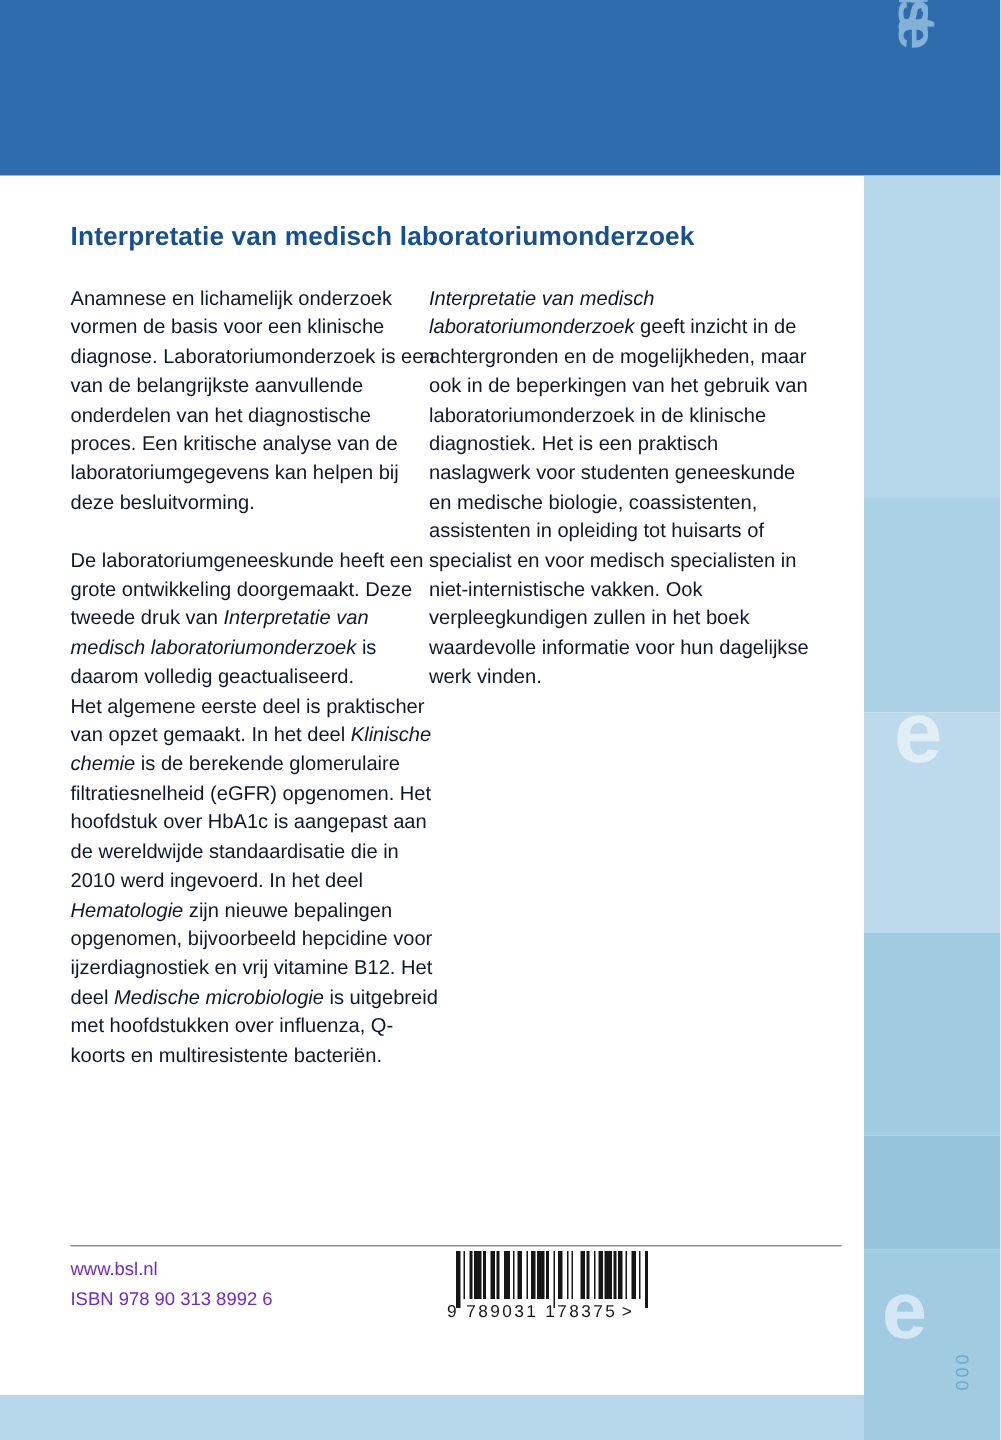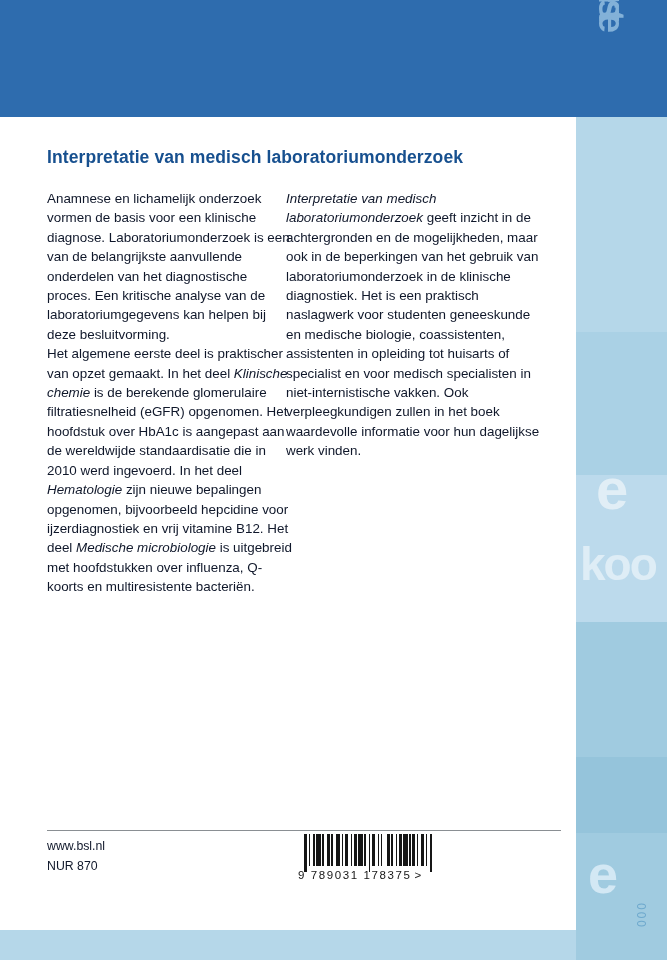--- a/index.html
+++ b/index.html
@@ -45,21 +45,21 @@
   }
   .col { position:absolute; top:189px; font-size:13.4px; line-height:19.4px; color:#0f172a; }
   .col-left  { left:47px;  width:246px; }
   .col-right { left:286px; width:260px; }
   .col p { margin:0; }
   .p-gap { margin-top:19.4px !important; }
   .col i { font-style:italic; }
 
   
   .footer-rule { position:absolute; left:47px; top:830px; width:514px; height:1px; background:#8a8f93; }
-  .footer { position:absolute; left:47px; top:837px; font-size:12.3px; line-height:19.8px; color:#0f172a; }
+  .footer { position:absolute; left:47px; top:837px; font-size:12.3px; line-height:19.8px; color:#6d28d9; }
 
   
   .barcode { position:absolute; left:296px; top:834px; width:156px; height:52px; background:#fff; }
   .bars { position:absolute; left:8px; top:0; display:flex; align-items:flex-start; }
   .bars div { flex:0 0 auto; }
   .barcode-num {
     position:absolute; left:2px; top:35px; width:152px;
     font-size:11.5px; letter-spacing:1.6px; color:#161616; white-space:nowrap;
   }
   .barcode-num .arrow { margin-left:3px; letter-spacing:0; }
@@ -76,48 +76,50 @@
   </div>
 
   <div class="strip">
     <div class="seg seg-a"></div>
     <div class="seg seg-b"></div>
     <div class="seg seg-c"></div>
     <div class="seg seg-d"></div>
     <div class="seg seg-e"></div>
     <div class="seg seg-f"></div>
     <span class="frag frag-e1">e</span>
-    <span class="frag frag-koo">koo</span>
     <span class="frag frag-e2">e</span>
     <span class="frag frag-000 vert">000</span>
   </div>
 
   <div class="bottom-band"></div>
 
   <h1 class="title">Interpretatie van medisch laboratoriumonderzoek</h1>
 
   <div class="col col-left">
     <p>
       <span>Anamnese en lichamelijk onderzoek vormen de basis voor een klinische diagnose. Laboratoriumonderzoek is een van de belangrijkste aanvullende onderdelen van het diagnostische proces. Een kritische analyse van de laboratoriumgegevens kan helpen bij deze besluitvorming.</span>
+    </p>
+    <p class="p-gap">
+      <span>De laboratoriumgeneeskunde heeft een grote ontwikkeling doorgemaakt. Deze tweede druk van </span><i>Interpretatie van medisch laboratoriumonderzoek</i><span> is daarom volledig geactualiseerd.</span>
     </p>
     <p>
       <span>Het algemene eerste deel is praktischer van opzet gemaakt. In het deel </span><i>Klinische chemie</i><span> is de berekende glomerulaire filtratiesnelheid (eGFR) opgenomen. Het hoofdstuk over HbA1c is aangepast aan de wereldwijde standaardisatie die in 2010 werd ingevoerd. In het deel </span><i>Hematologie</i><span> zijn nieuwe bepalingen opgenomen, bijvoorbeeld hepcidine voor ijzerdiagnostiek en vrij vitamine B12. Het deel </span><i>Medische microbiologie</i><span> is uitgebreid met hoofdstukken over influenza, Q-koorts en multiresistente bacteriën.</span>
     </p>
   </div>
 
   <div class="col col-right">
     <p>
       <i>Interpretatie van medisch laboratoriumonderzoek</i><span> geeft inzicht in de achtergronden en de mogelijkheden, maar ook in de beperkingen van het gebruik van laboratoriumonderzoek in de klinische diagnostiek. Het is een praktisch naslagwerk voor studenten geneeskunde en medische biologie, coassistenten, assistenten in opleiding tot huisarts of specialist en voor medisch specialisten in niet-internistische vakken. Ook verpleegkundigen zullen in het boek waardevolle informatie voor hun dagelijkse werk vinden.</span>
     </p>
   </div>
 
   <div class="footer-rule"></div>
   <div class="footer">
     <div>www.bsl.nl</div>
-    <div>NUR 870</div>
+    <div>ISBN 978 90 313 8992 6</div>
   </div>
 
   <div class="barcode">
     <div class="bars">
         <div style="width: 3px; background: rgb(22, 22, 22); height: 38px;"></div>
         <div style="width: 1.5px; height: 32px;"></div>
         <div style="width: 1.5px; background: rgb(22, 22, 22); height: 32px;"></div>
         <div style="width: 3px; height: 32px;"></div>
         <div style="width: 1.5px; background: rgb(22, 22, 22); height: 32px;"></div>
         <div style="width: 1.5px; height: 32px;"></div>

